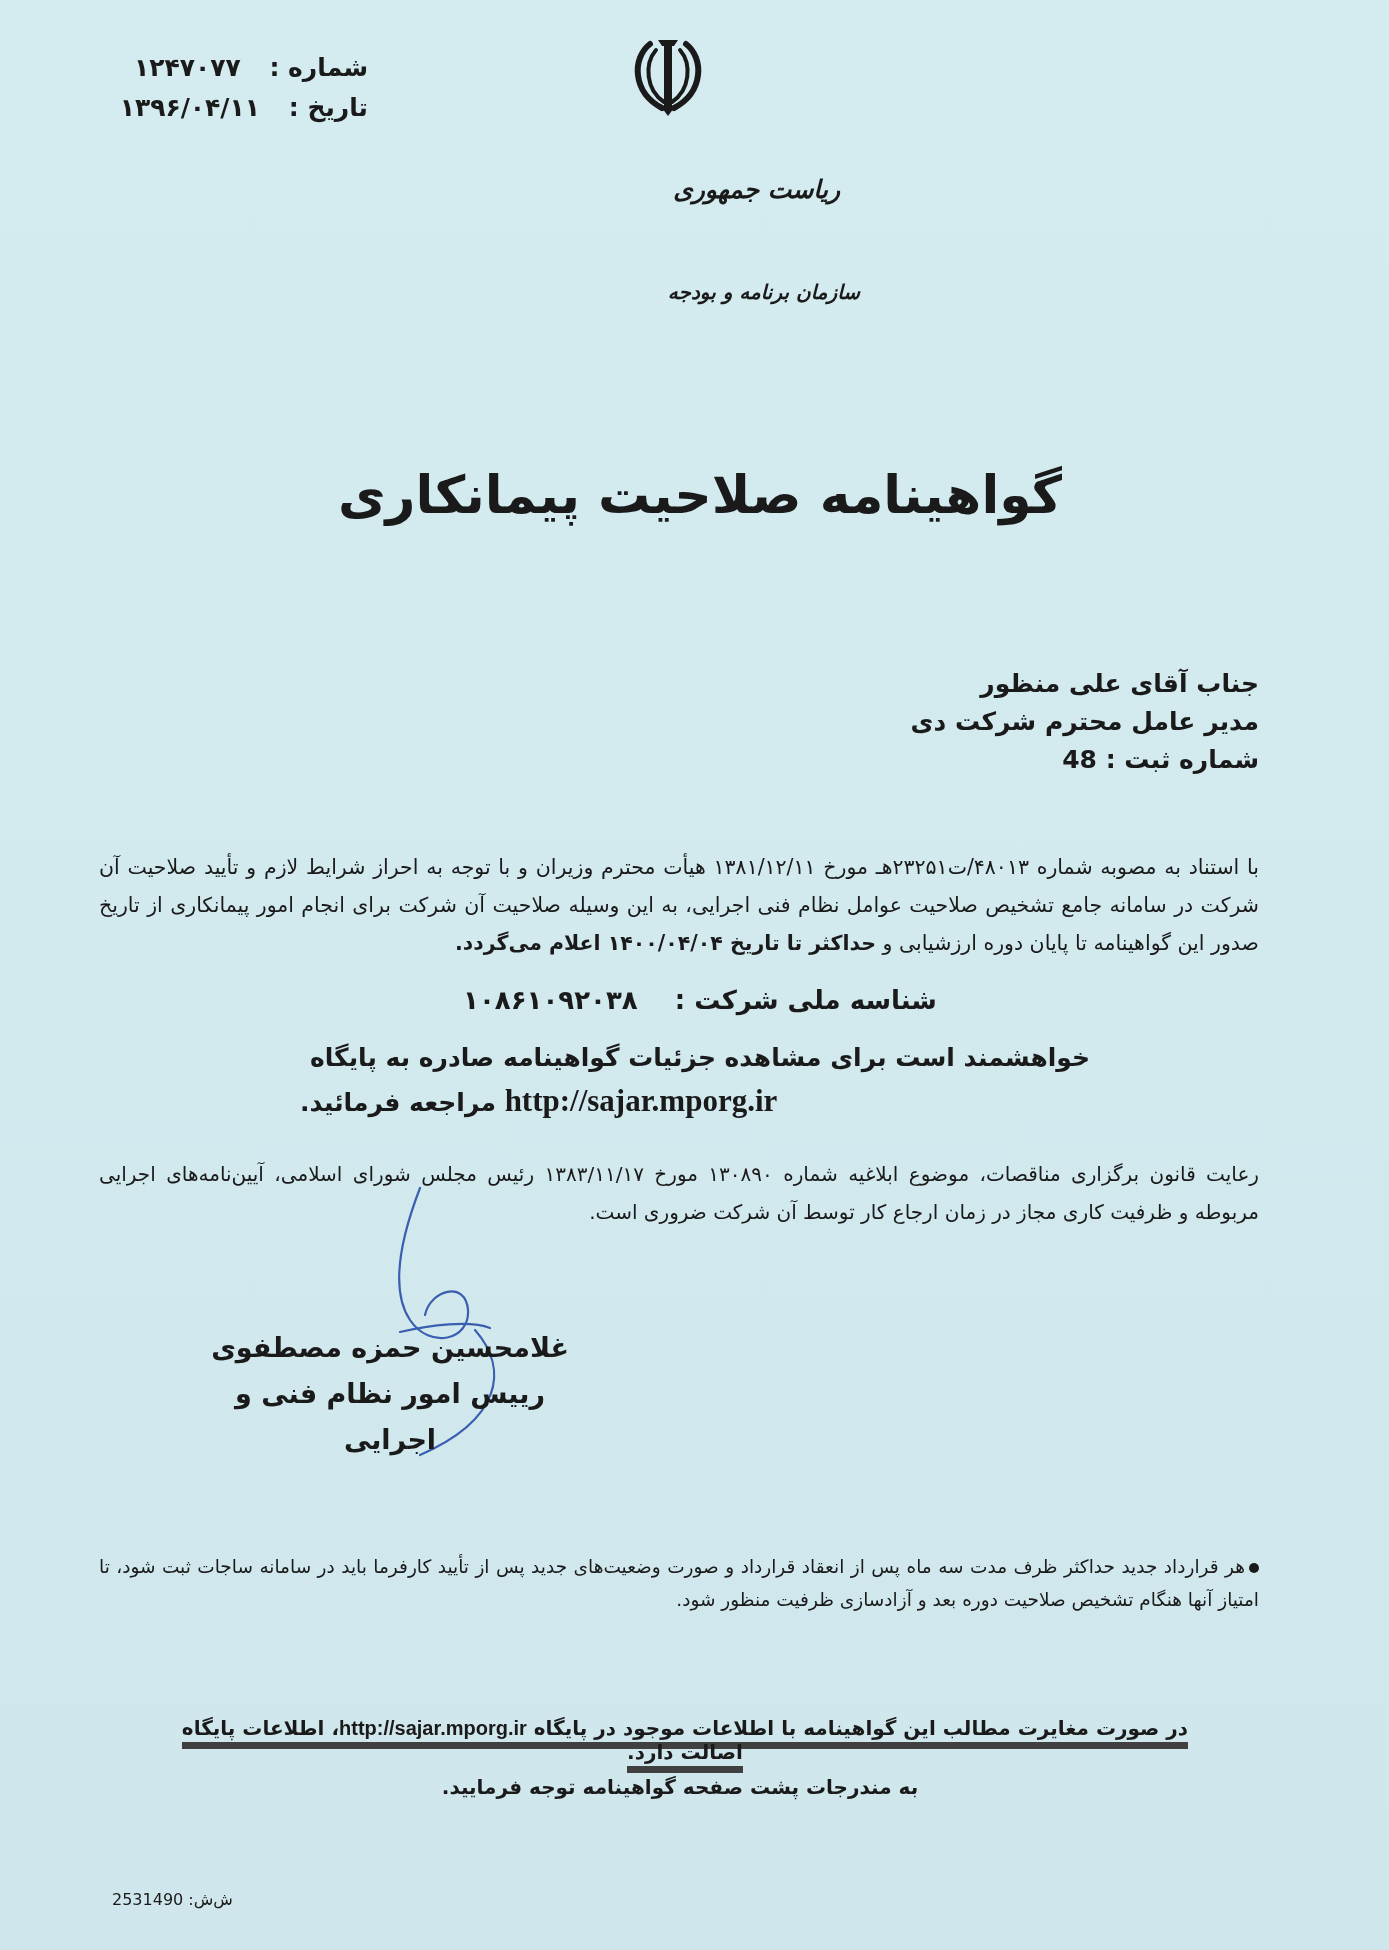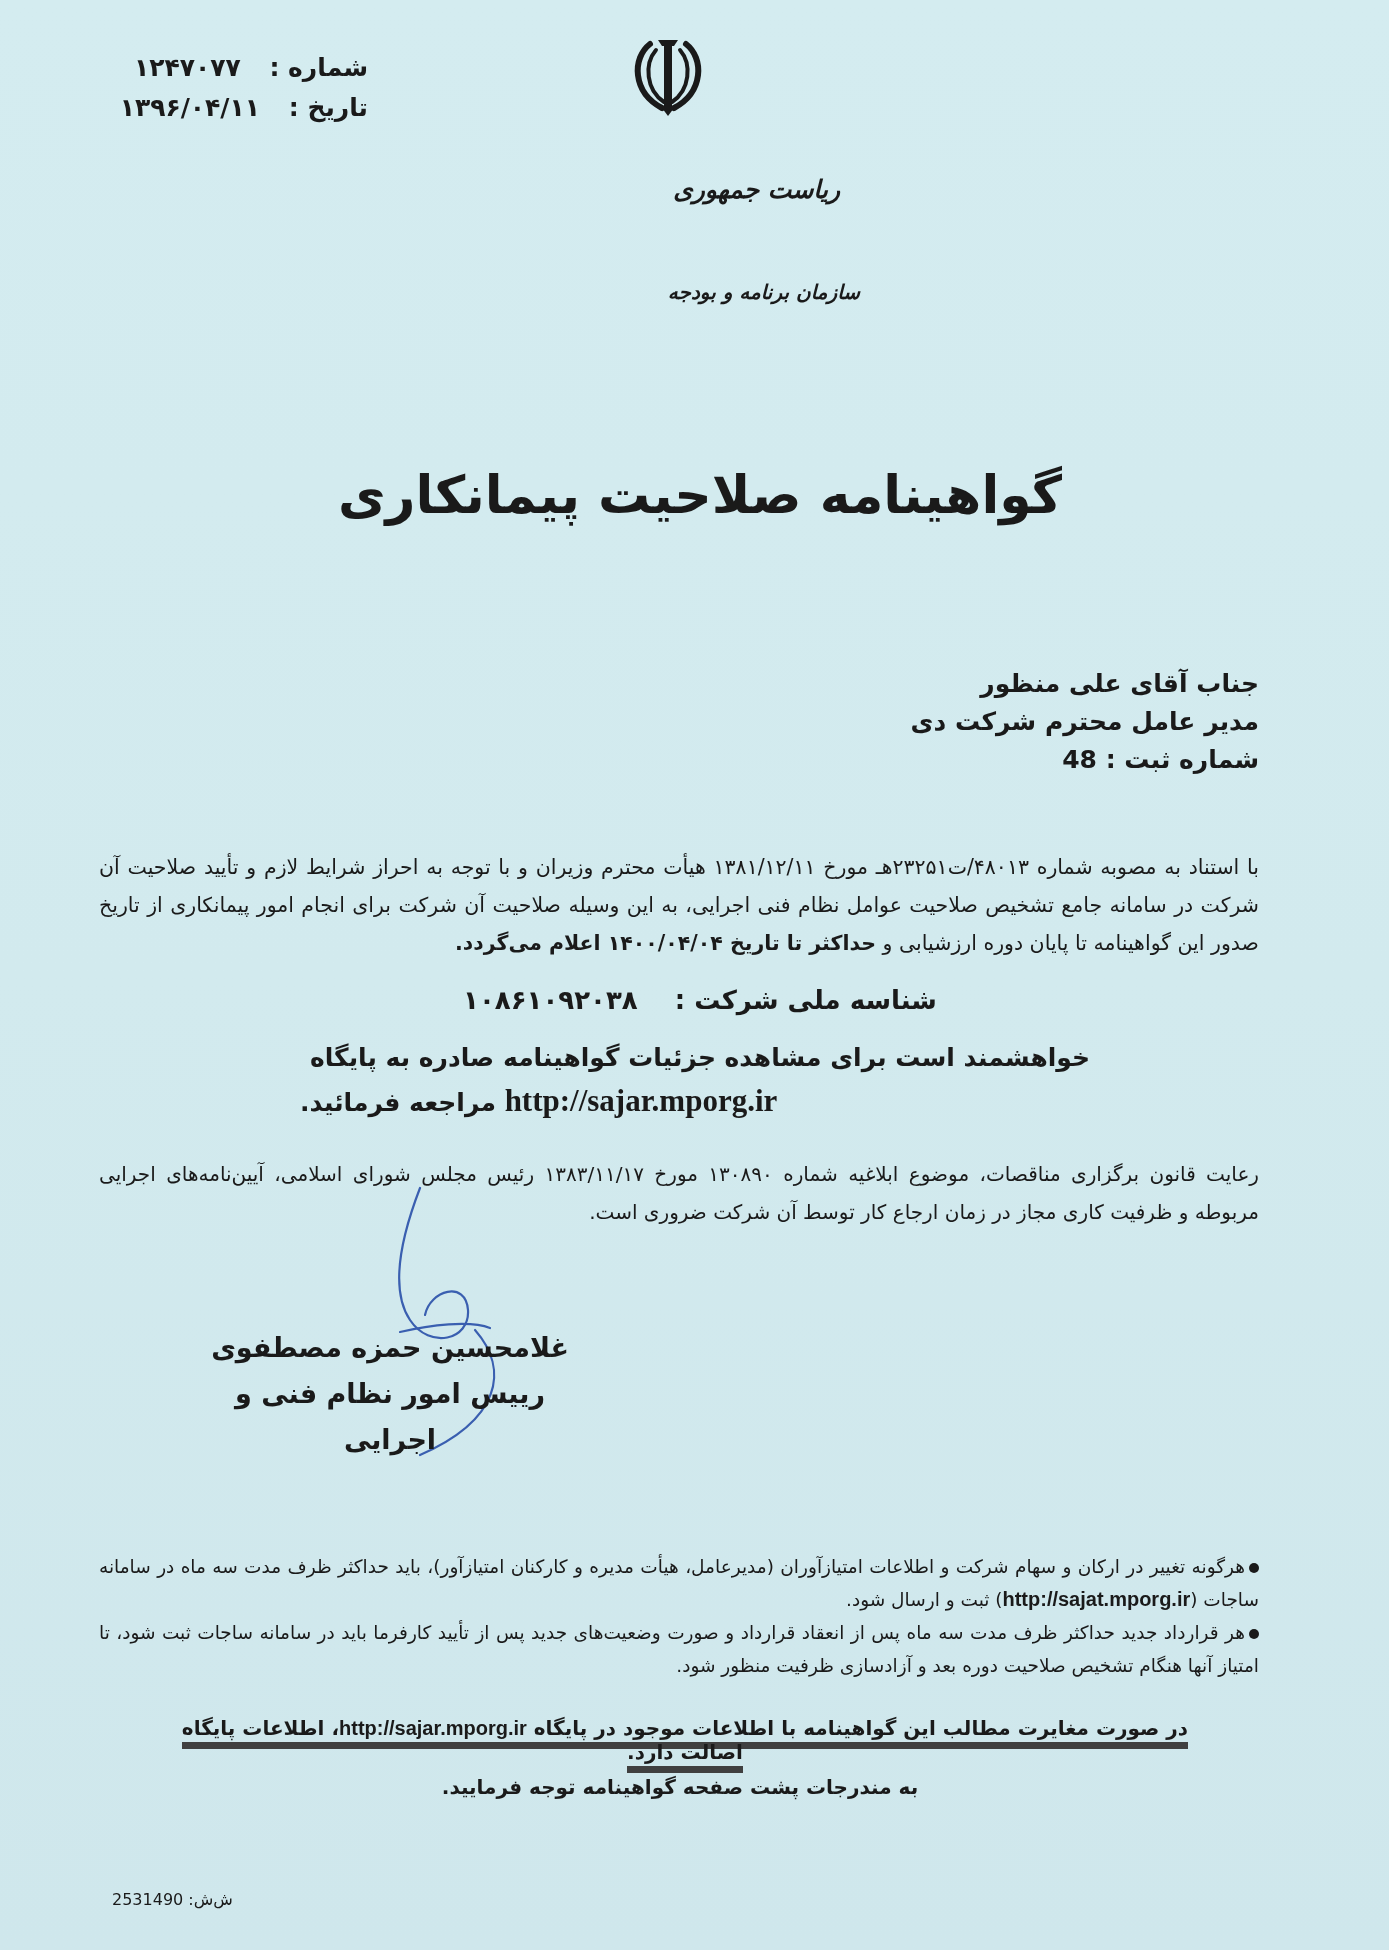--- a/index.html
+++ b/index.html
@@ -124,23 +124,20 @@
     </g>
   </svg>
 
   <div class="abs signer">
     <div>غلامحسین حمزه مصطفوی</div>
     <div>رییس امور نظام فنی و اجرایی</div>
   </div>
 
   <div class="abs notes">
     <div>
-      <span class="bullet"></span><span>هرگونه تغییر در ارکان و سهام شرکت و اطلاعات امتیازآوران (مدیرعامل، هیأت مدیره و کارکنان امتیازآور)، باید حداکثر ظرف مدت سه ماه در سامانه ساجات (</span><span class="url">http://sajat.mporg.ir</span><span>) ثبت و ارسال شود.</span>
-    </div>
-    <div>
       <span class="bullet"></span><span>هر قرارداد جدید حداکثر ظرف مدت سه ماه پس از انعقاد قرارداد و صورت وضعیت‌های جدید پس از تأیید کارفرما باید در سامانه ساجات ثبت شود، تا امتیاز آنها هنگام تشخیص صلاحیت دوره بعد و آزادسازی ظرفیت منظور شود.</span>
     </div>
   </div>
 
   <div class="abs warning">
     <span class="u"><span>در صورت مغایرت مطالب این گواهینامه با اطلاعات موجود در پایگاه </span><span class="url">http://sajar.mporg.ir</span><span>، اطلاعات پایگاه اصالت دارد.</span></span>
   </div>
 
   <div class="abs backnote">به مندرجات پشت صفحه گواهینامه توجه فرمایید.</div>
 

